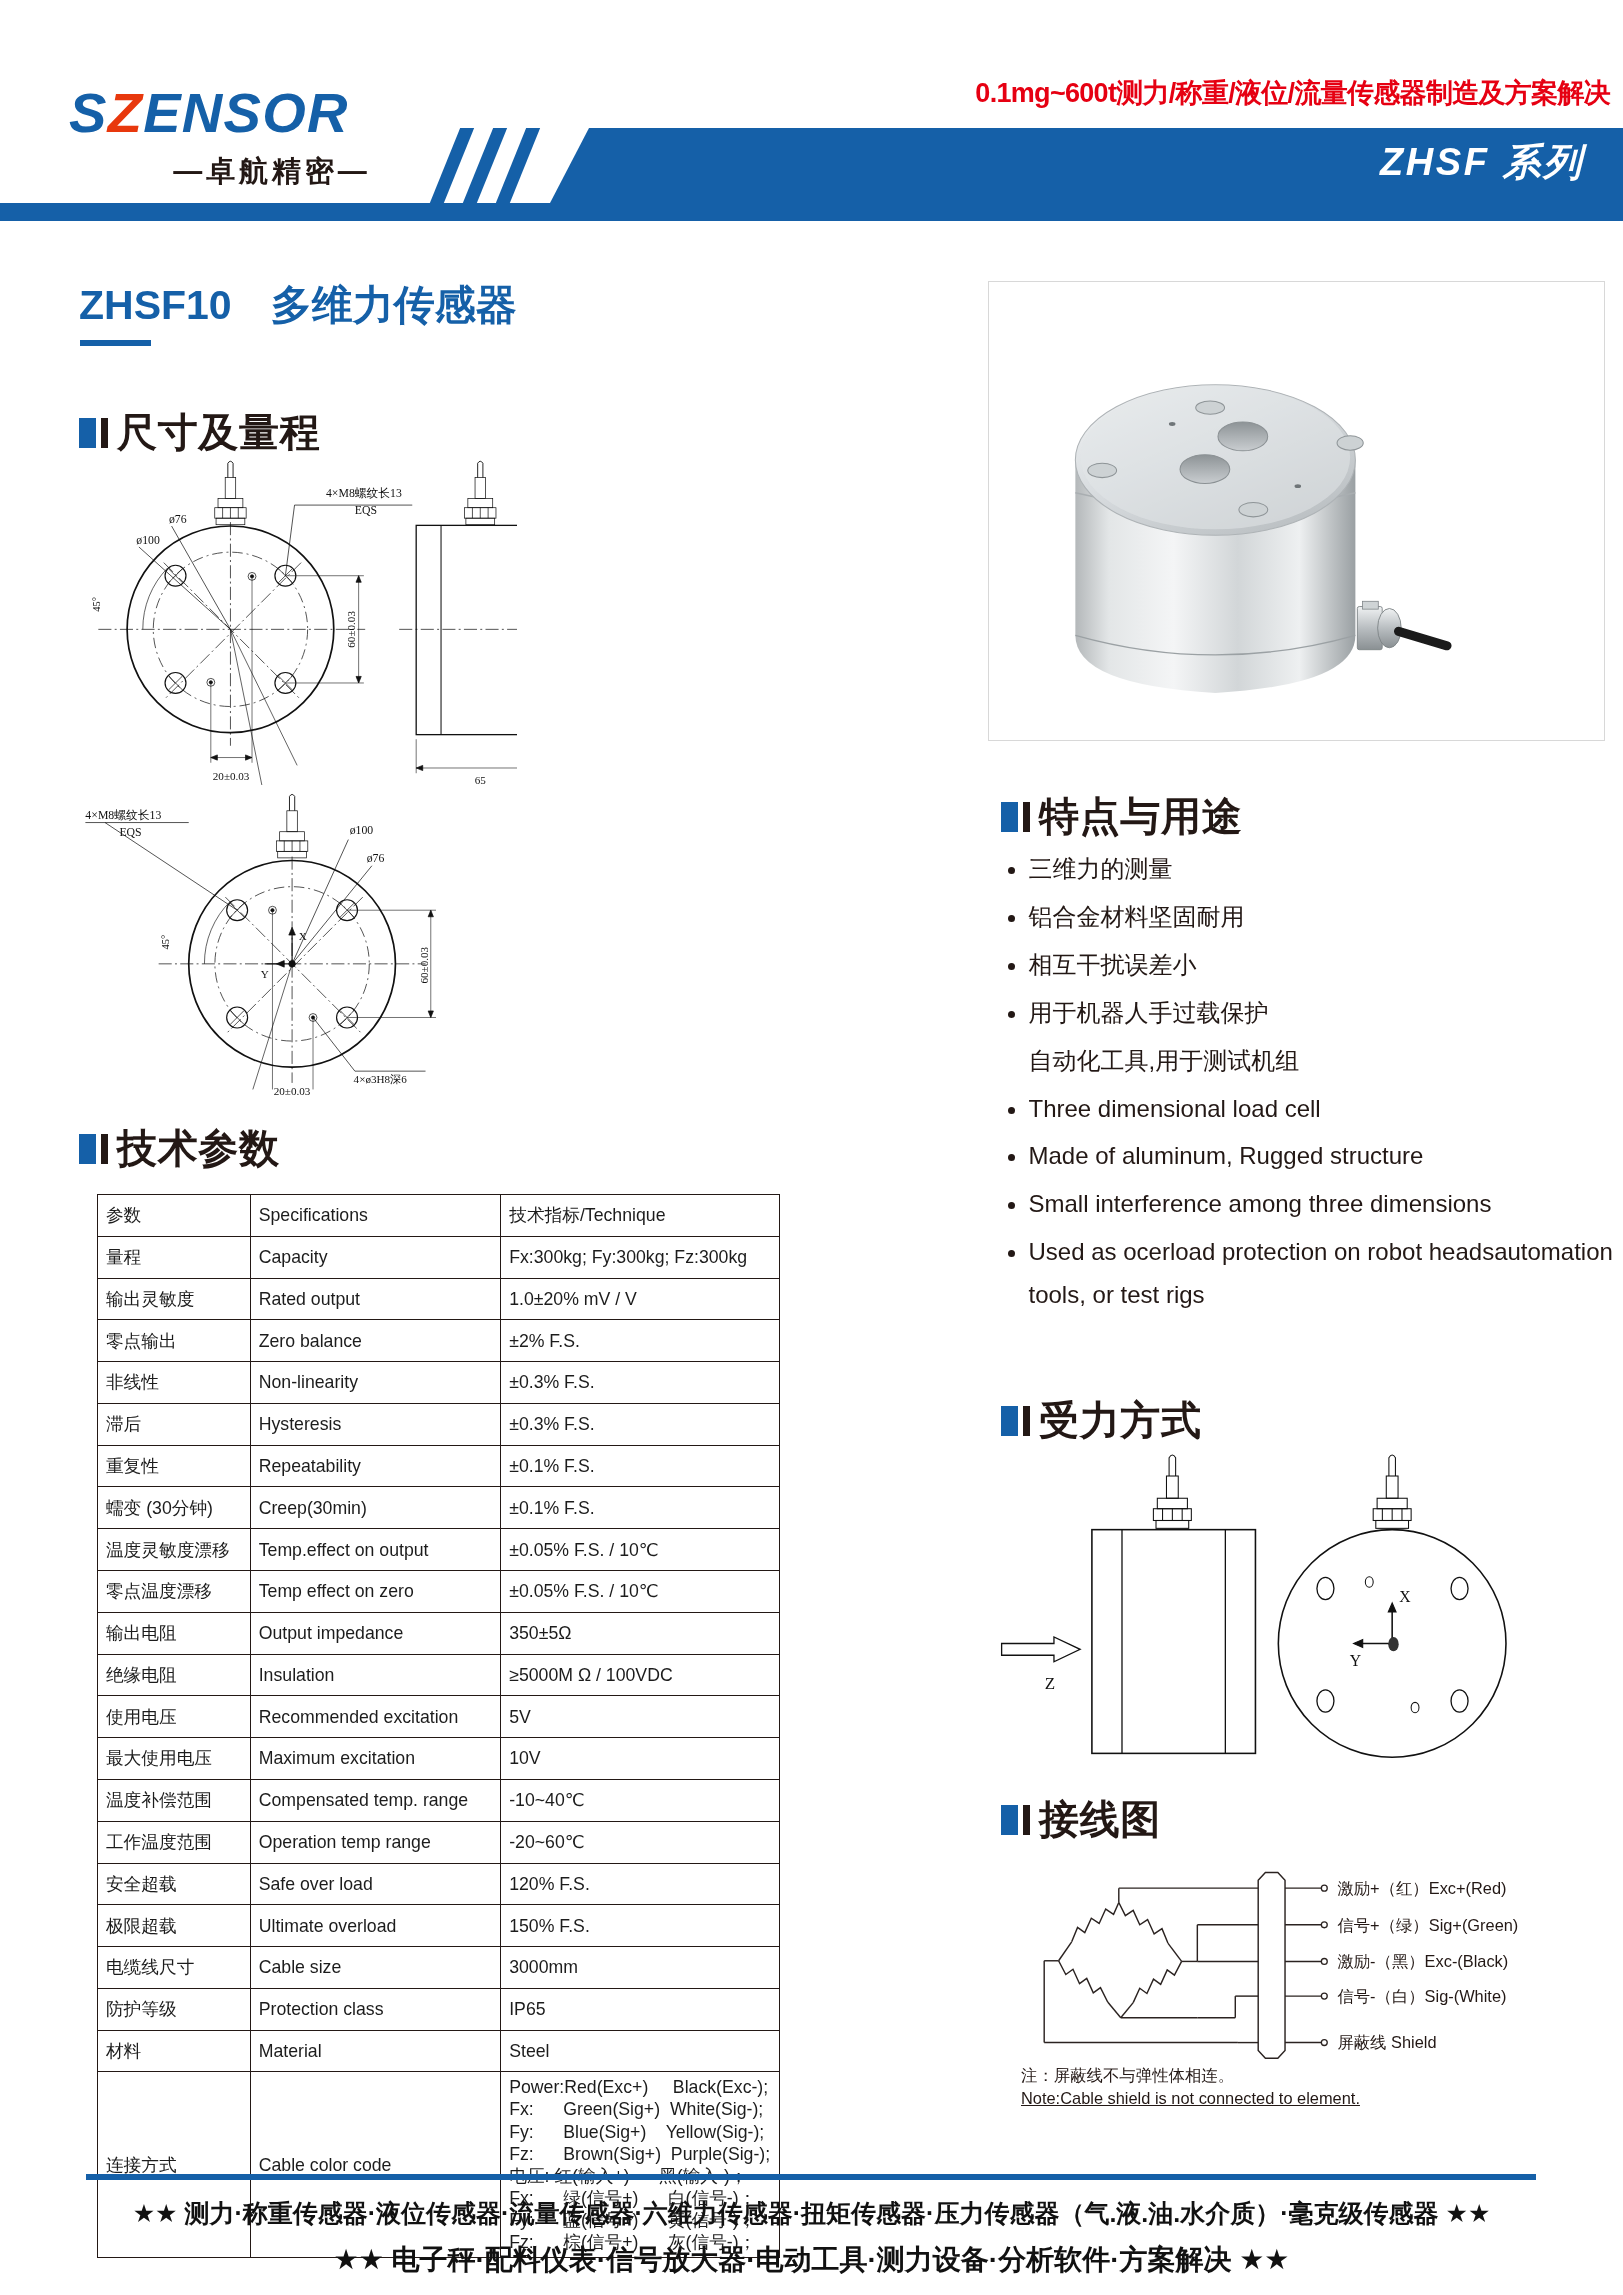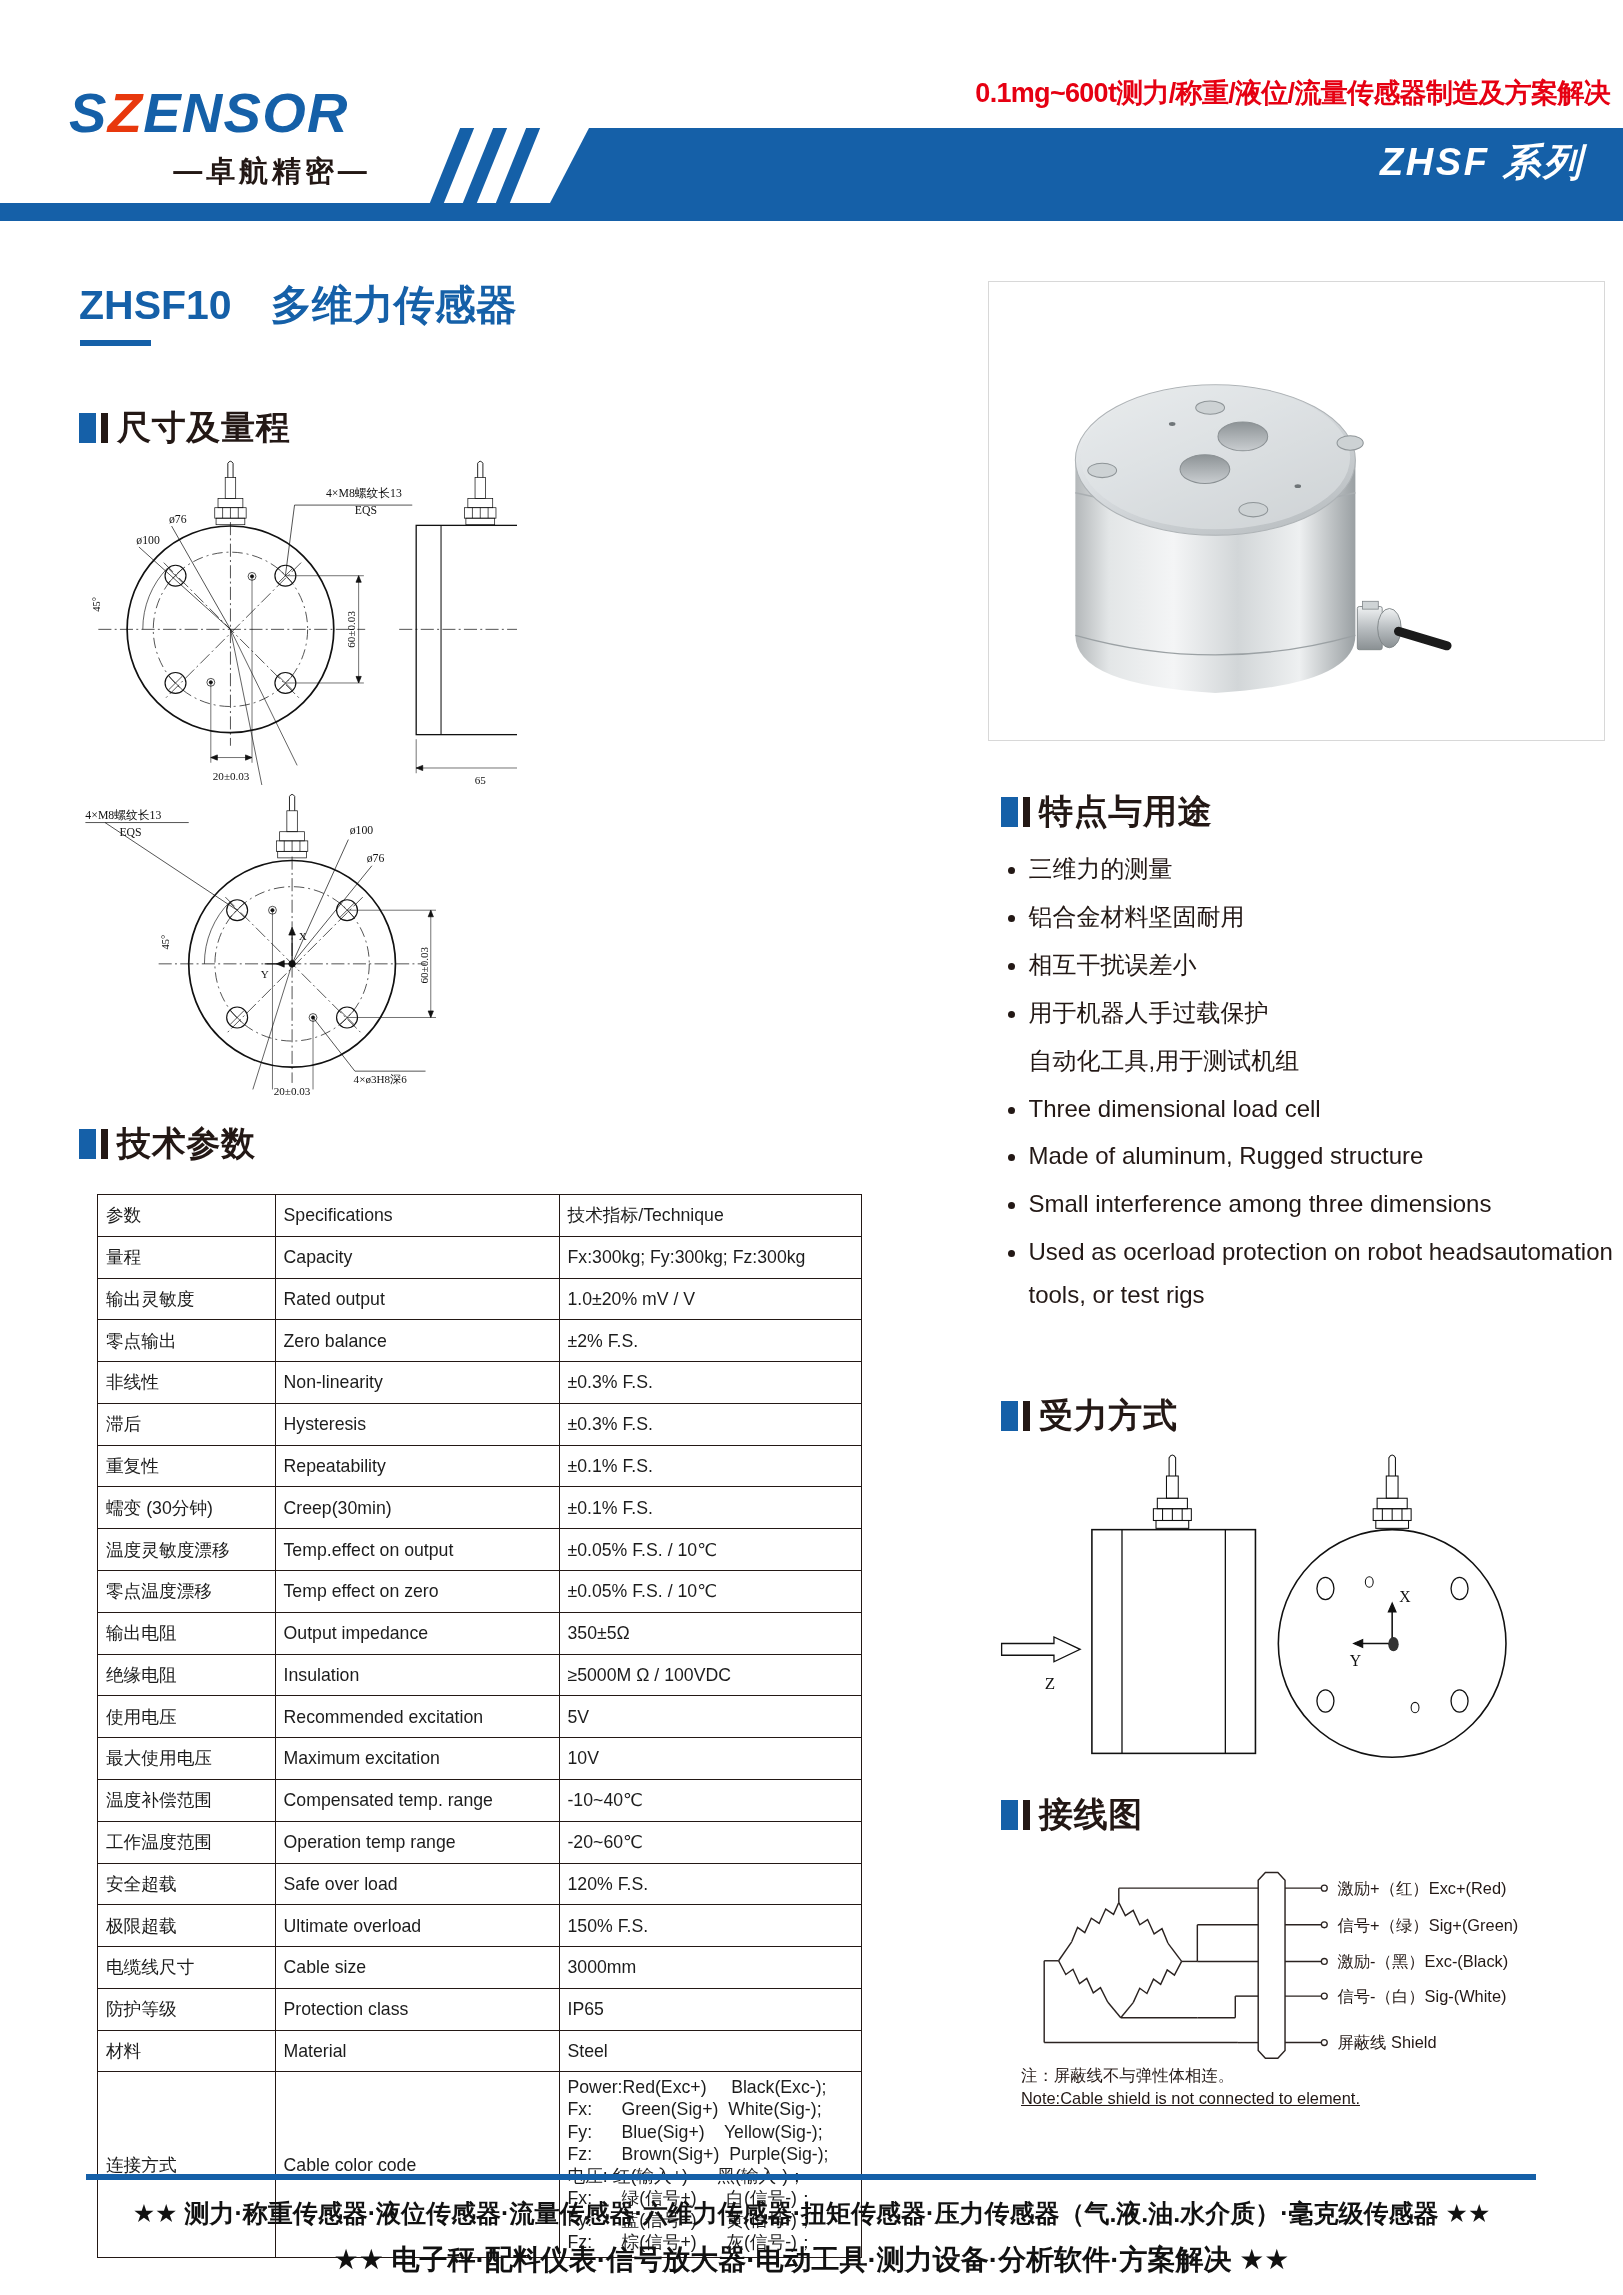--- a/index.html
+++ b/index.html
@@ -53,27 +53,27 @@
     font-size:41px;font-weight:bold;color:#1560a8;white-space:nowrap;
   }
   .prod-title .cn{margin-left:39px;}
   .title-underline{
     position:absolute;left:80px;top:340px;width:71px;height:5.9px;background:#1560a8;
   }
   
   .sec-head{position:absolute;white-space:nowrap;display:flex;align-items:center;}
   .sec-head .sq{display:inline-block;width:17px;height:30px;background:#1560a8;}
   .sec-head .bar{display:inline-block;width:7.2px;height:30px;background:#231815;margin-left:4.6px;}
-  .sec-head .txt{font-size:34px;font-weight:bold;color:#231815;margin-left:9.2px;letter-spacing:0.7px;}
+  .sec-head .txt{font-size:40px;font-weight:bold;color:#231815;margin-left:9.2px;letter-spacing:0.7px;}
   
   .drawing{position:absolute;}
   .dtxt{font-family:"Liberation Serif","DejaVu Serif",serif;fill:#111;}
   
   .spec-table{
-    position:absolute;left:97px;top:1194px;width:765px;
+    position:absolute;left:97px;top:1194px;width:683px;
     border-collapse:collapse;
     border-radius:7px;
   }
   .spec-table td{
     border:1.3px solid #231815;
     padding:3.9px 7.9px;
     font-size:17.7px;line-height:1.25;
     vertical-align:middle;height:33px;
   }
   .spec-table td.c1{width:147px;}

